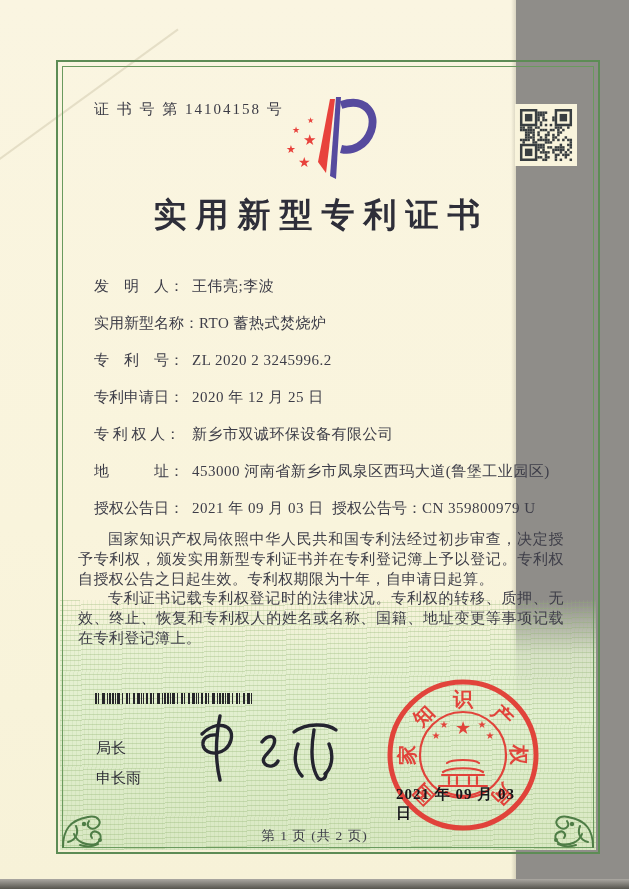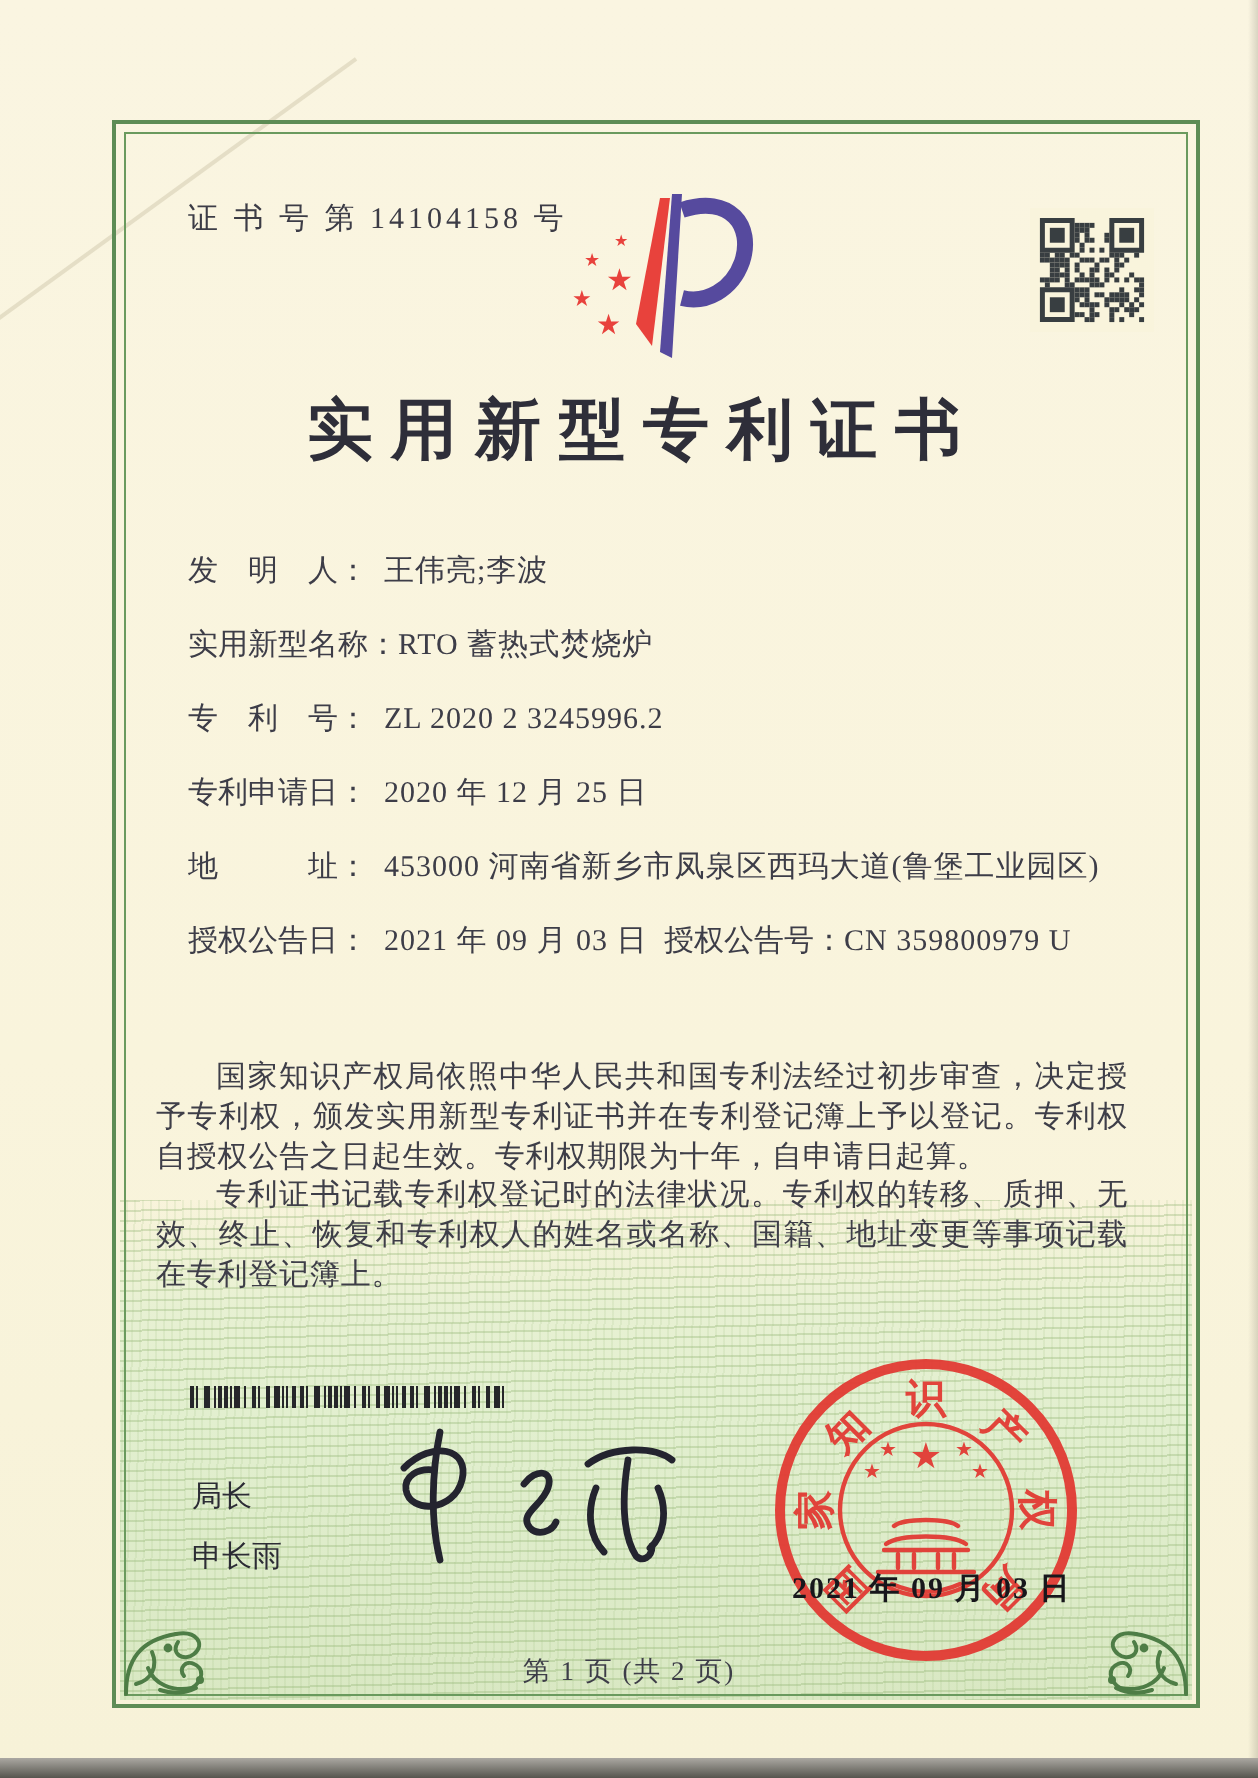--- a/index.html
+++ b/index.html
@@ -2,21 +2,21 @@
 <html><head>
 <meta charset="utf-8">
 <style>
   html,body{margin:0;padding:0;}
   body{
     width:629px;height:889px;position:relative;overflow:hidden;
     background:#8f8d89;
     font-family:"Liberation Serif","DejaVu Serif",serif;
   }
   .paper{
-    position:absolute;left:0;top:0;width:629px;height:880px;
+    position:absolute;left:0;top:0;width:516px;height:880px;
     background:linear-gradient(180deg,#faf5e1 0%,#f9f4dc 60%,#f7f2d8 100%);
   }
   .crease{
     position:absolute;left:-30px;top:96px;width:230px;height:2px;
     background:rgba(190,180,150,.35);transform:rotate(-36deg);
   }
   .right-shade{
     position:absolute;right:0;top:0;width:5px;height:880px;
     background:linear-gradient(90deg,rgba(0,0,0,0),rgba(120,115,100,.25));
   }
@@ -284,20 +284,21 @@
       </g>
   </svg>
 
   <div class="title">实用新型专利证书</div>
 
   <div class="fields">
     <div class="frow"><span class="flabel">发　明　人：</span><span class="fvalue">王伟亮;李波</span></div>
     <div class="frow"><span class="flabel">实用新型名称：</span><span class="fvalue">RTO 蓄热式焚烧炉</span></div>
     <div class="frow"><span class="flabel">专　利　号：</span><span class="fvalue">ZL 2020 2 3245996.2</span></div>
     <div class="frow"><span class="flabel">专利申请日：</span><span class="fvalue">2020 年 12 月 25 日</span></div>
+    <div class="frow"><span class="flabel">专 利 权 人：</span><span class="fvalue">新乡市双诚环保设备有限公司</span></div>
     <div class="frow"><span class="flabel">地　　　址：</span><span class="fvalue">453000 河南省新乡市凤泉区西玛大道(鲁堡工业园区)</span></div>
     <div class="frow">
       <span class="flabel">授权公告日：</span><span class="fvalue">2021 年 09 月 03 日</span>
       <span class="grant-no"><span>授权公告号：</span><span class="fvalue">CN 359800979 U</span></span>
     </div>
   </div>
 
   <div class="paras">
     <p>国家知识产权局依照中华人民共和国专利法经过初步审查，决定授予专利权，颁发实用新型专利证书并在专利登记簿上予以登记。专利权自授权公告之日起生效。专利权期限为十年，自申请日起算。</p>
     <p>专利证书记载专利权登记时的法律状况。专利权的转移、质押、无效、终止、恢复和专利权人的姓名或名称、国籍、地址变更等事项记载在专利登记簿上。</p>

